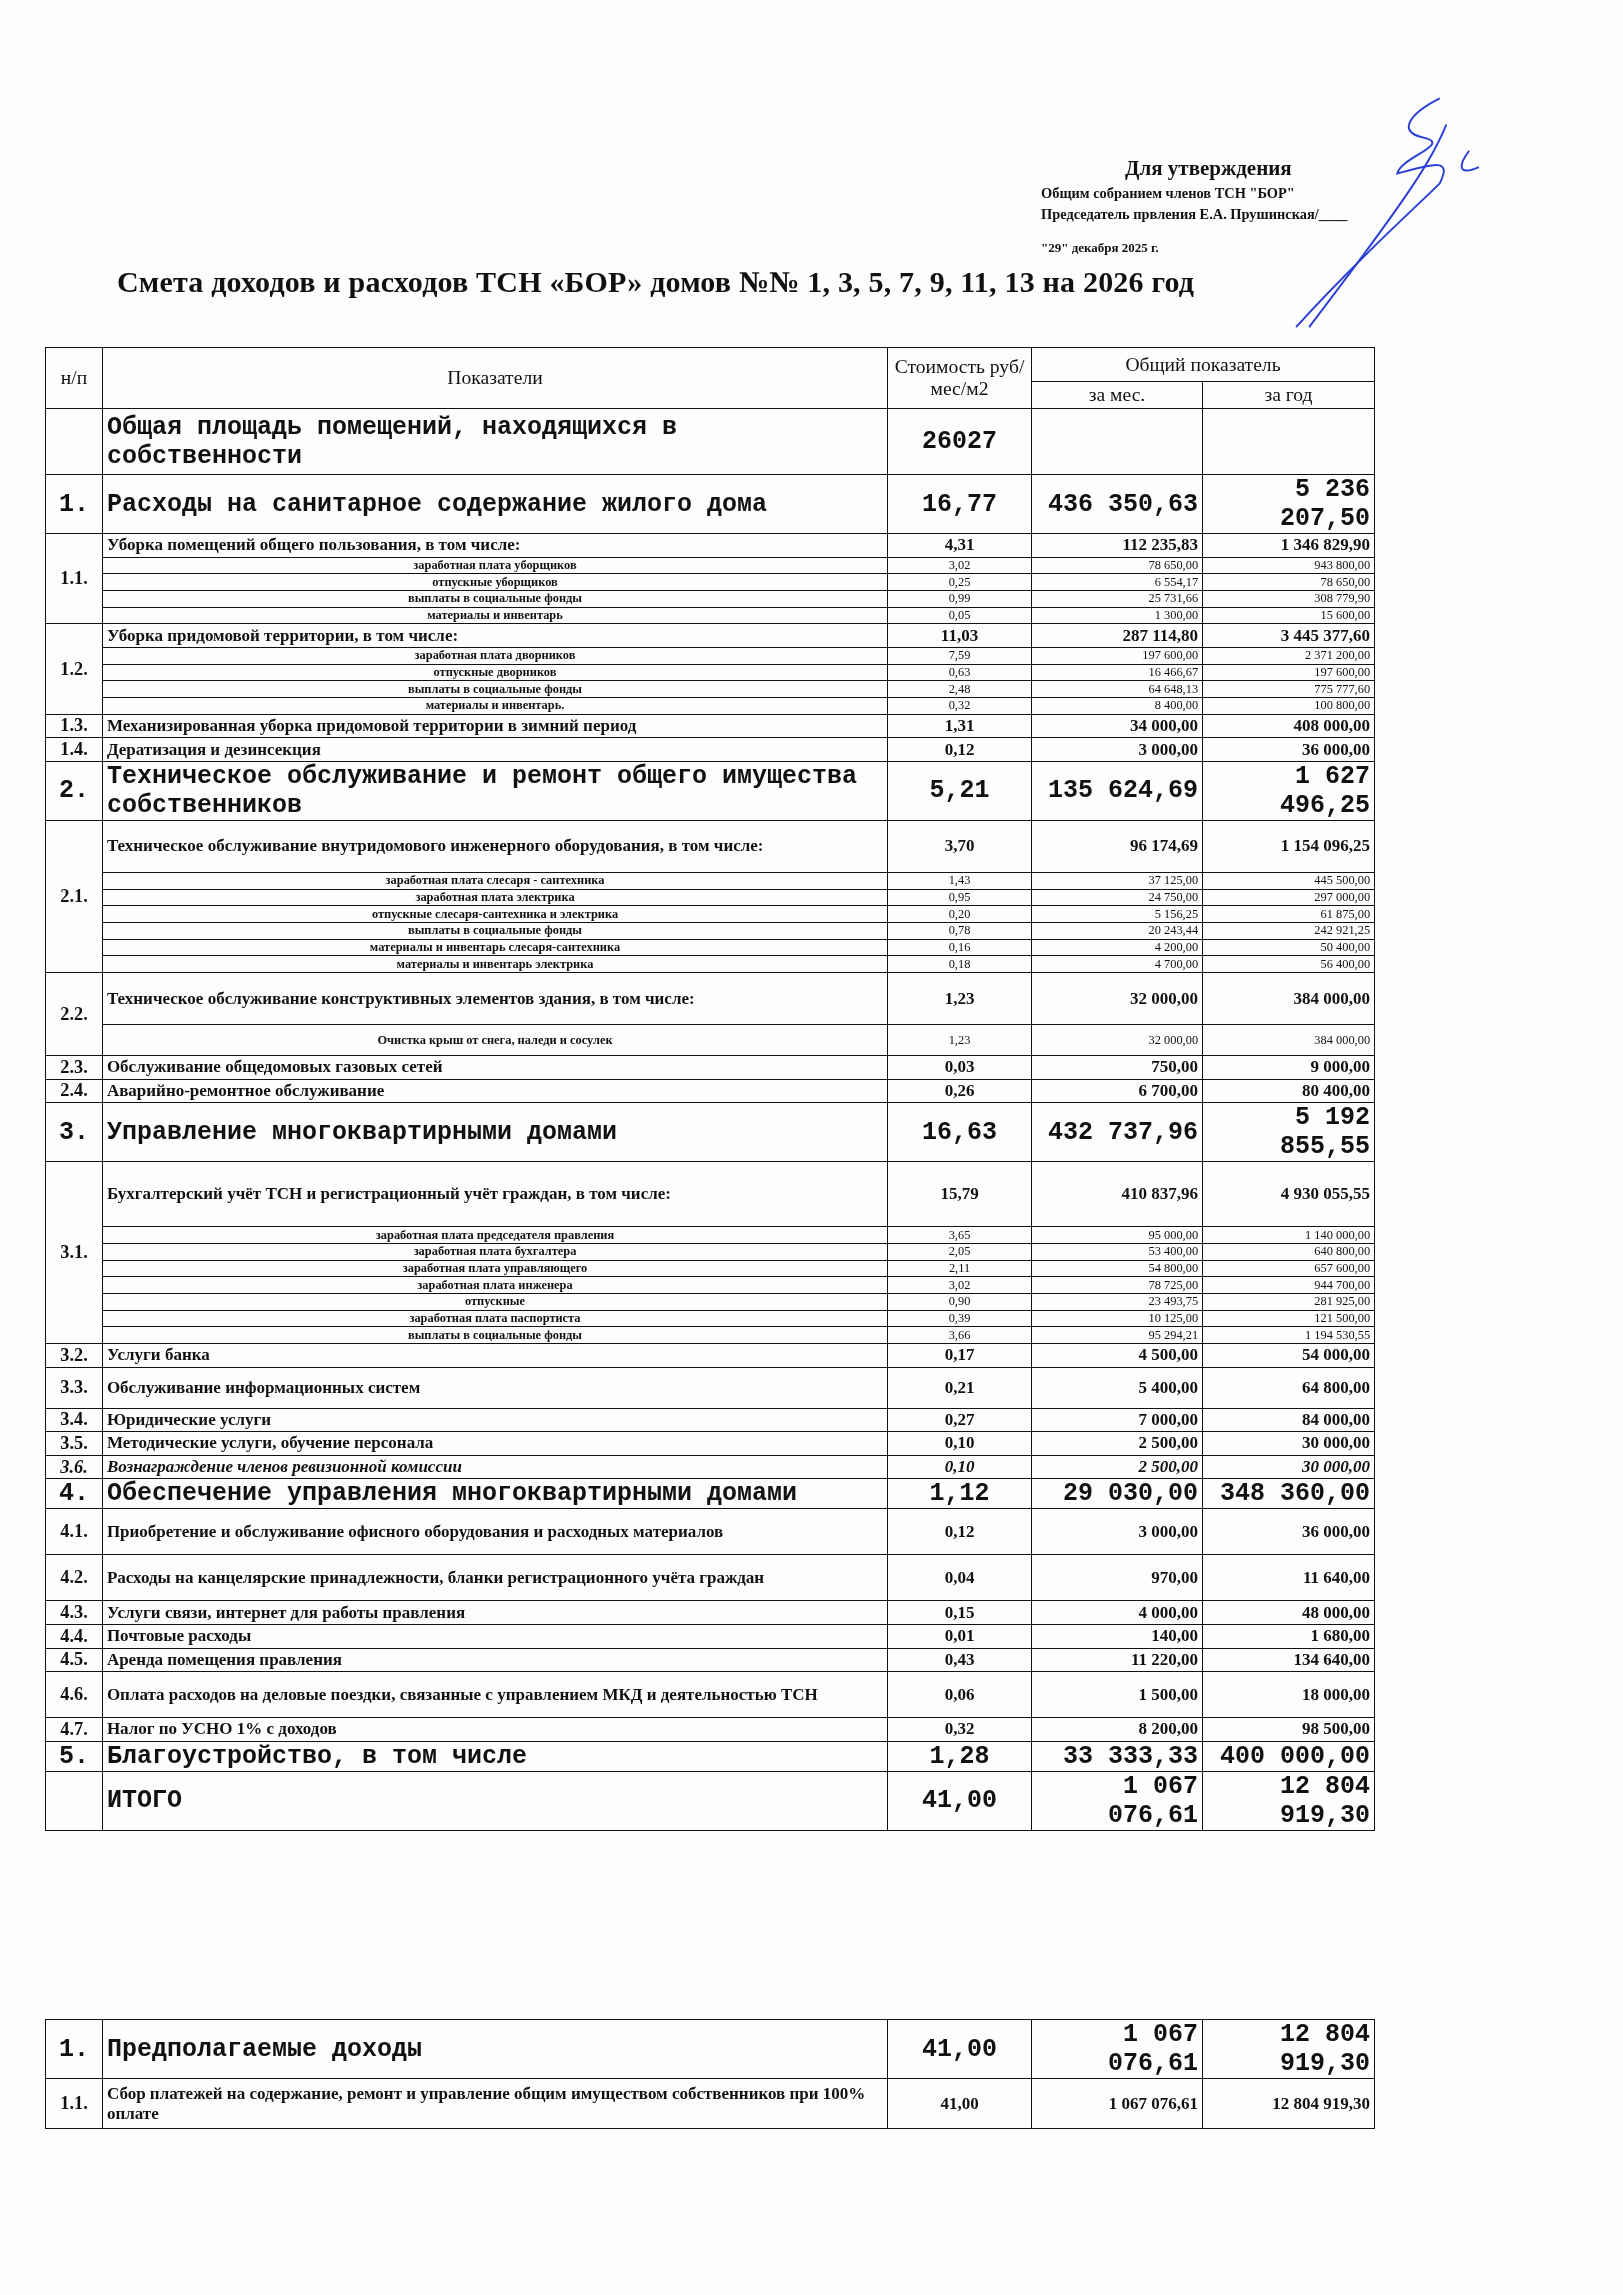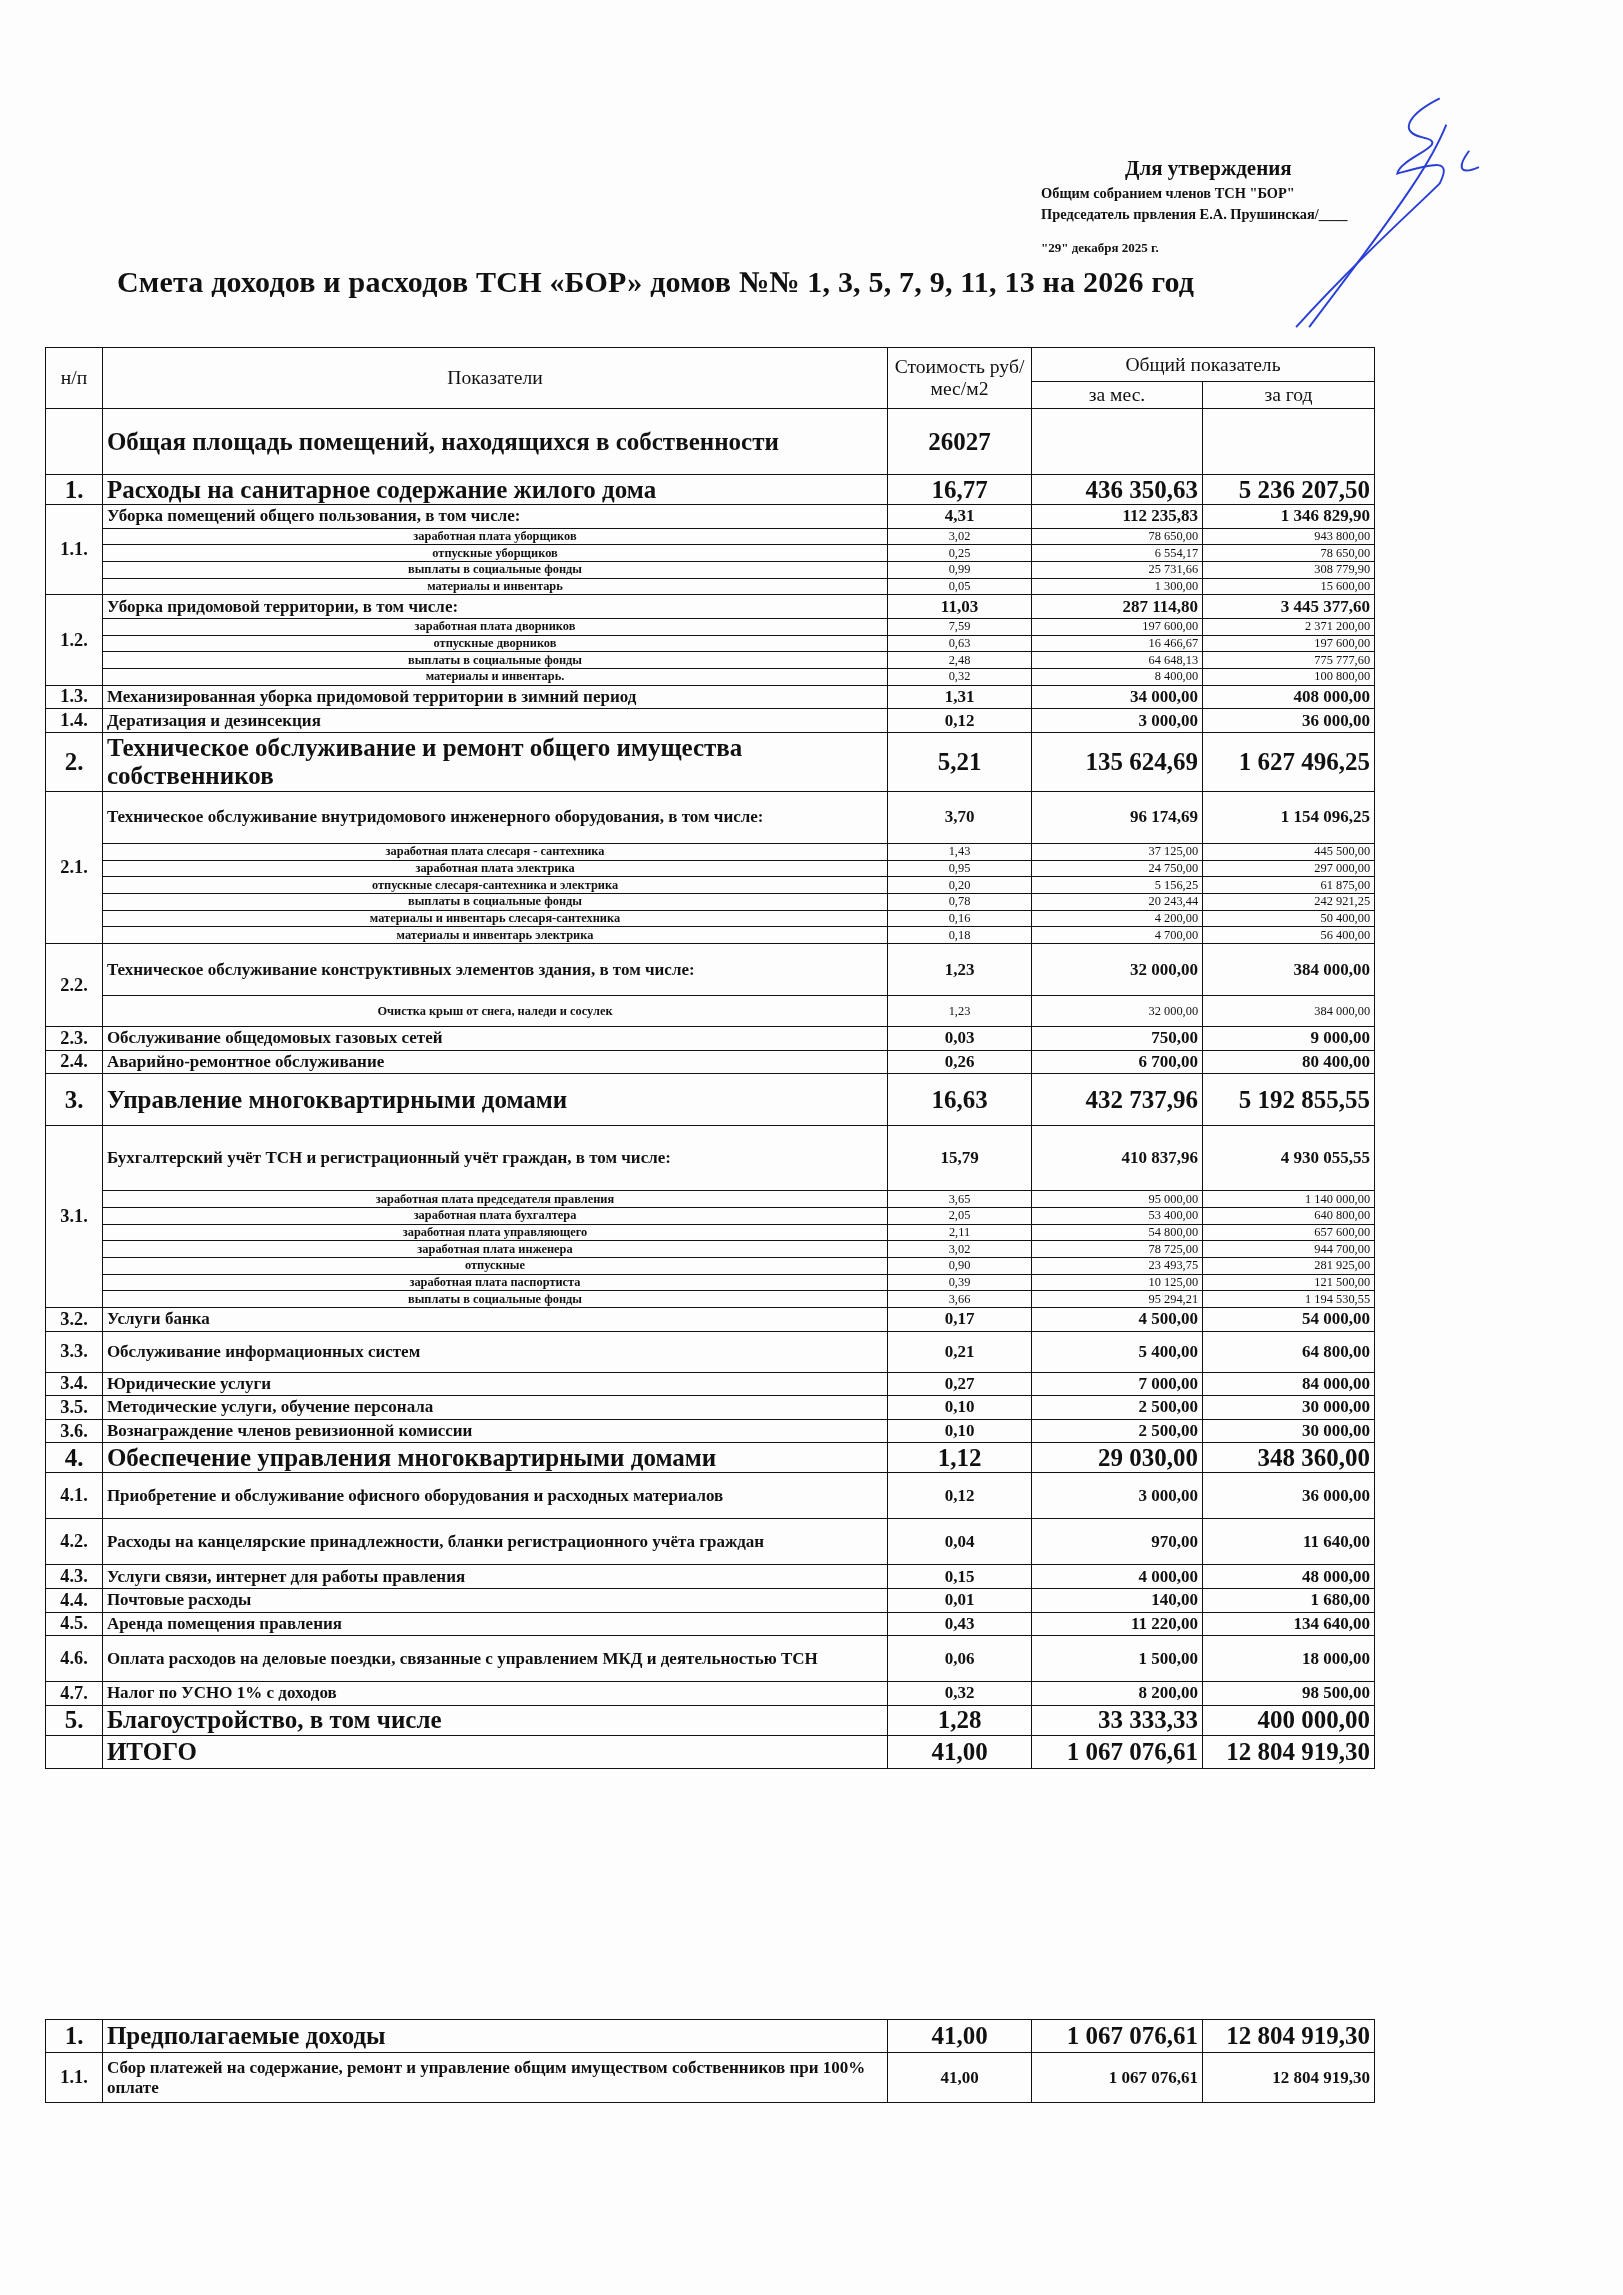--- a/index.html
+++ b/index.html
@@ -16,21 +16,21 @@
   td { border:1.3px solid #111; padding:0 3.9px; vertical-align:middle; }
   .main { left:45px; top:347px; width:1330px; }
   .income { left:45px; top:2019px; width:1330px; }
   col.c1 { width:57px; } col.c2 { width:785px; } col.c3 { width:144px; }
   col.c4 { width:171px; } col.c5 { width:172px; }
   .hdr td { font-size:19.6px; text-align:center; height:52px; }
   .num { text-align:center; font-weight:bold; font-size:21px; }
   .num.sm { font-size:18.3px; }
   .v { text-align:right; font-weight:bold; }
   .c { text-align:center; font-weight:bold; }
-  .big td { font-size:25px; }
+  .big td { font-size:25px;font-family:Liberation Mono, monospace; }
   .sml td { font-size:17px; }
   .sub td { font-size:12.4px; font-weight:normal; height:15.7px; padding-top:0; padding-bottom:0; }
   .sub td.lbl { text-align:center;border-radius:7px; }
   .sub td.v, .sub td.c { font-weight:normal; }
   td.lbl { font-weight:bold; }
   .area td { height:65px; }
 </style>
 </head>
 <body>
 
@@ -312,21 +312,21 @@
         <td class="v">7 000,00</td>
         <td class="v">84 000,00</td>
       </tr>
       <tr class="sml" style="height: 23.6px;">
         <td class="num sm">3.5.</td>
         <td class="lbl">Методические услуги, обучение персонала</td>
         <td class="c">0,10</td>
         <td class="v">2 500,00</td>
         <td class="v">30 000,00</td>
       </tr>
-      <tr class="sml" style="height: 23.6px;">
+      <tr class="sml" style="height: 23.6px; font-style: italic;">
         <td class="num sm">3.6.</td>
         <td class="lbl">Вознаграждение членов ревизионной комиссии</td>
         <td class="c">0,10</td>
         <td class="v">2 500,00</td>
         <td class="v">30 000,00</td>
       </tr>
       <tr class="big" style="height: 30px;">
         <td class="num">4.</td>
         <td class="lbl">Обеспечение управления многоквартирными домами</td>
         <td class="c">1,12</td>

